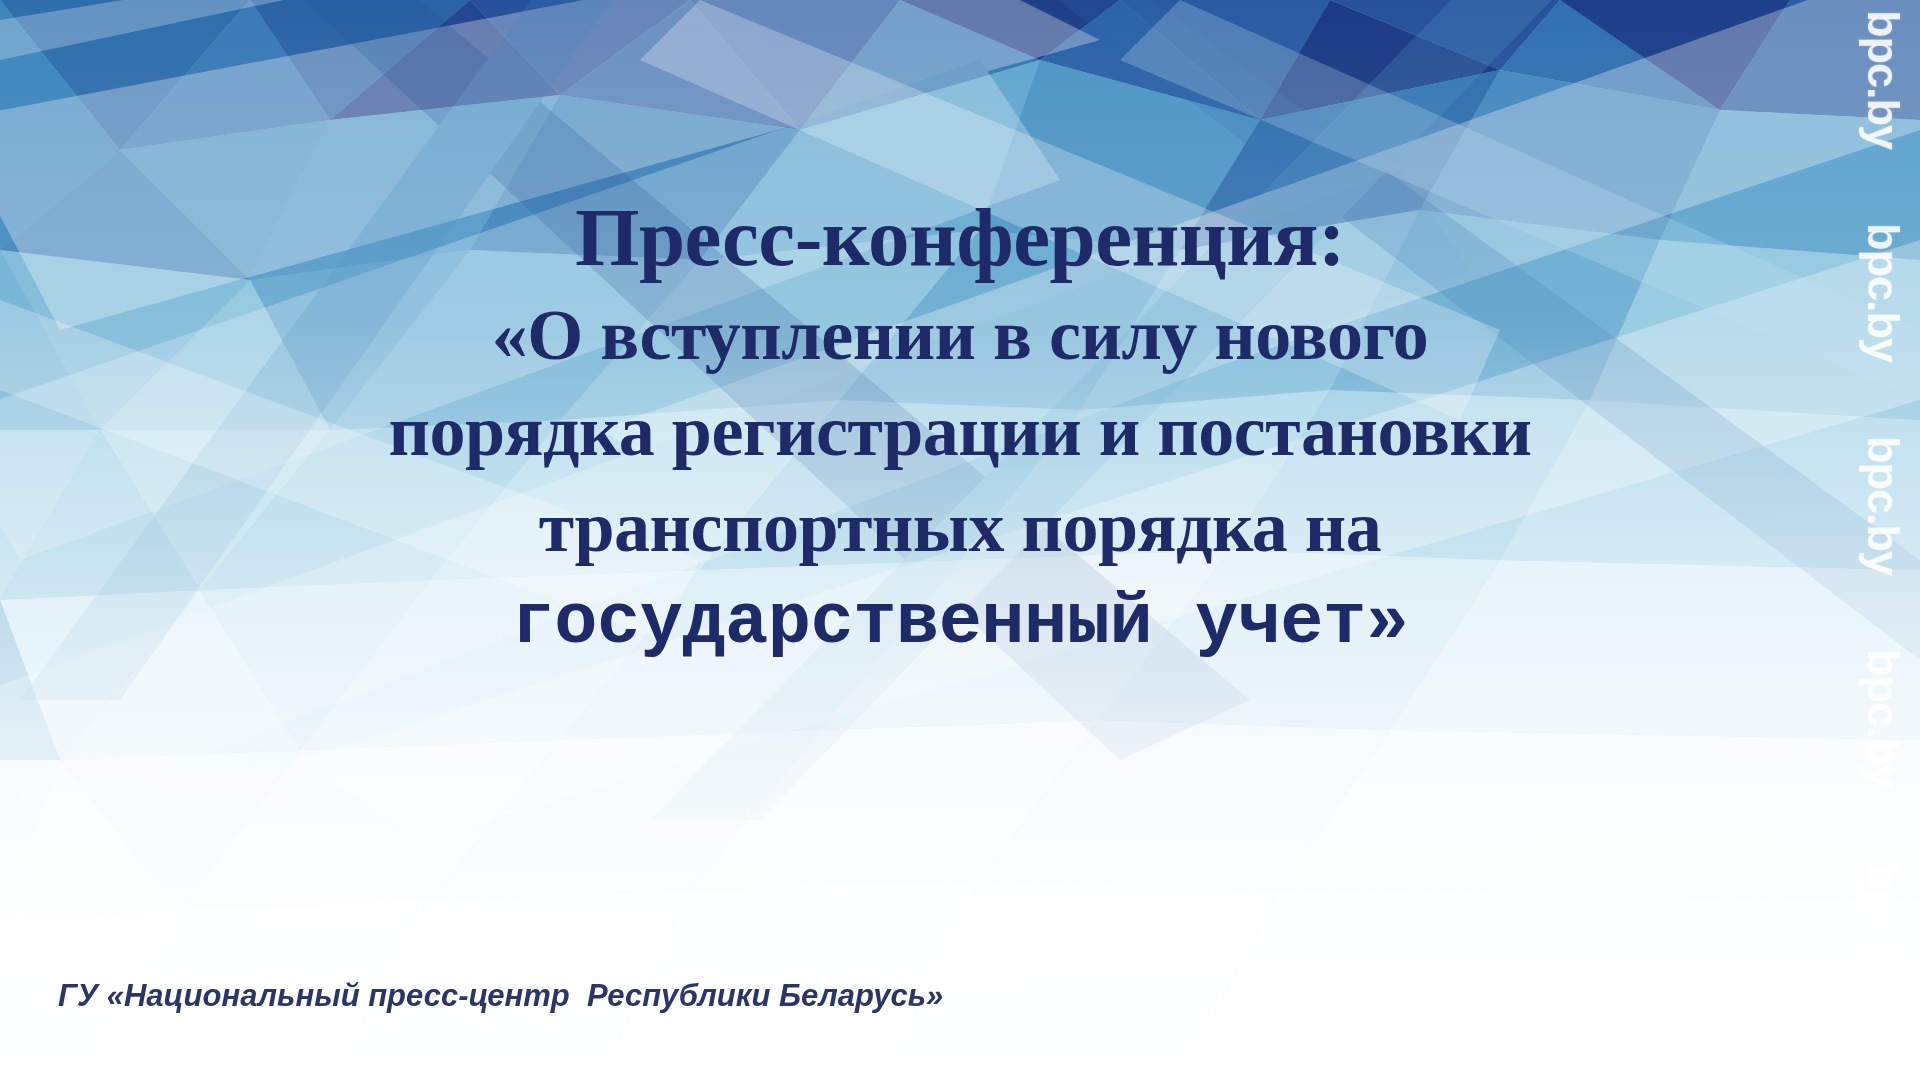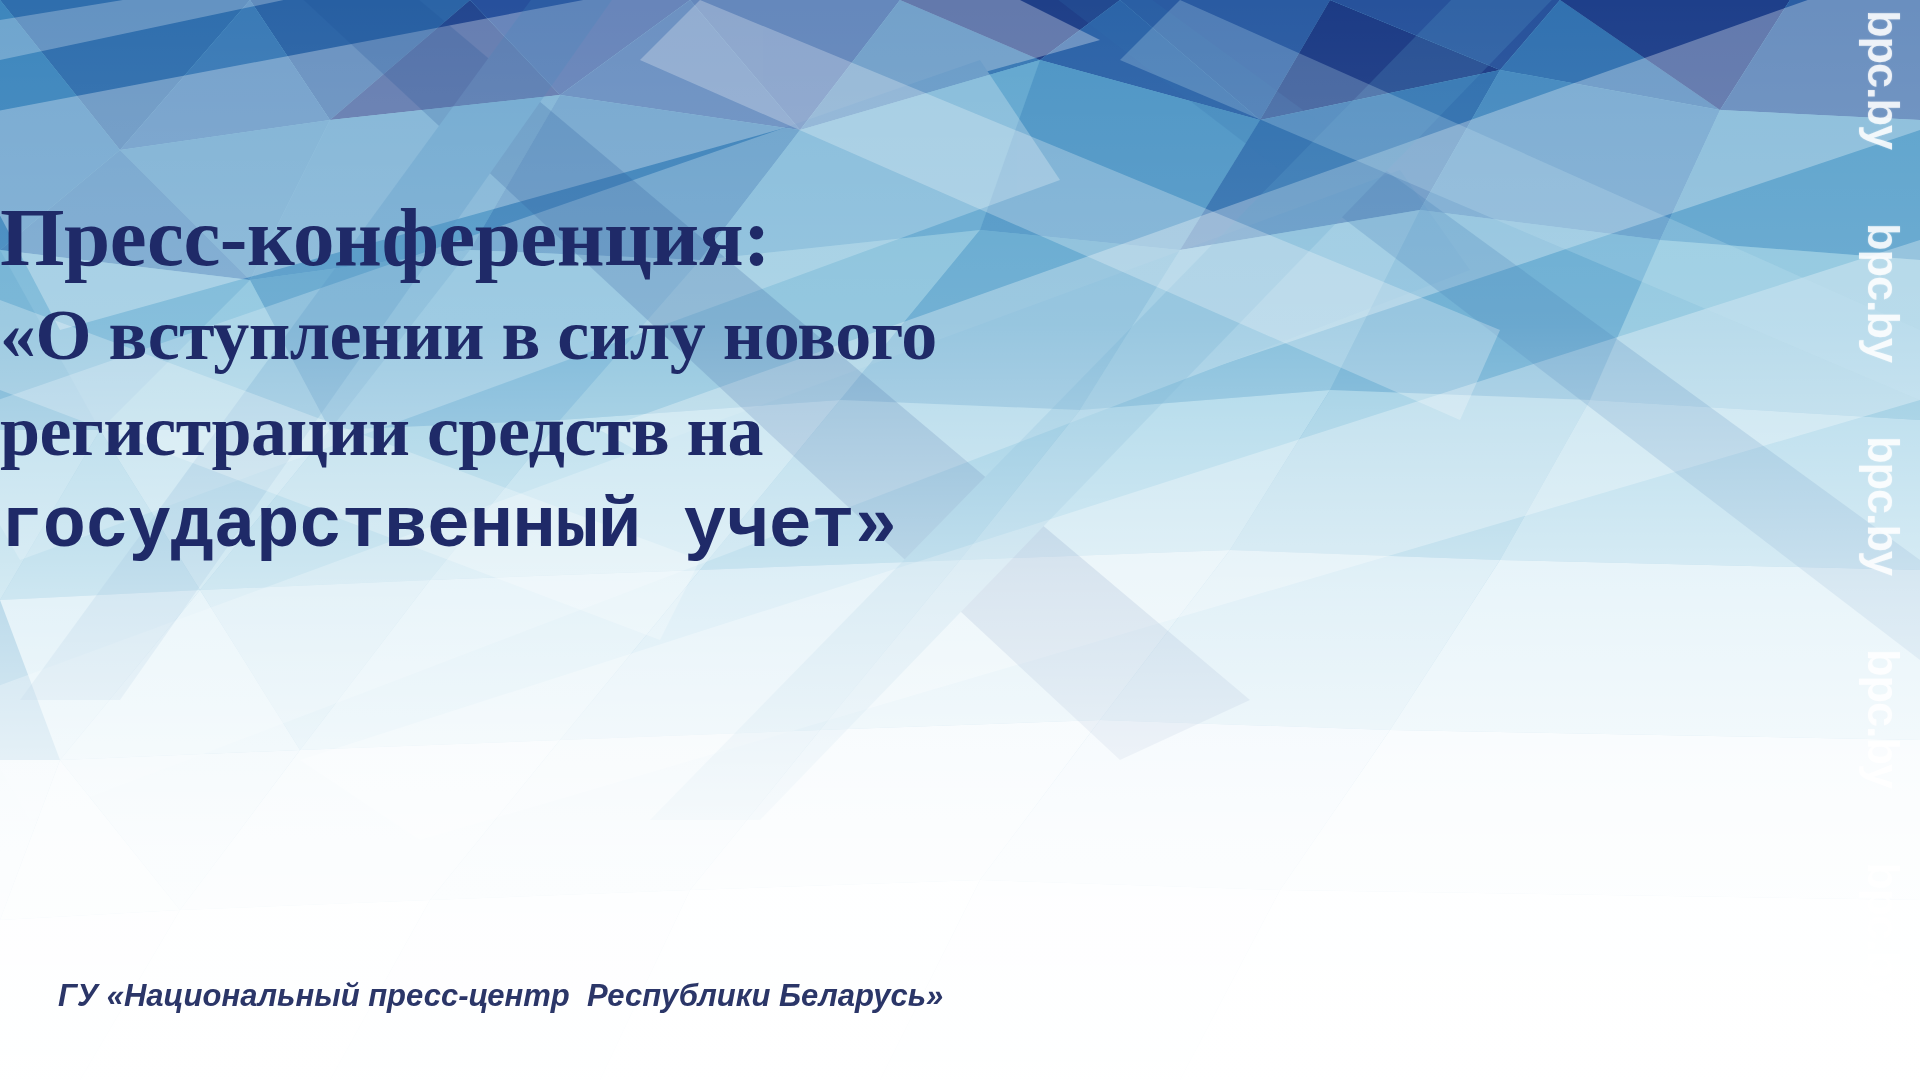--- a/index.html
+++ b/index.html
@@ -73,21 +73,21 @@
     text-shadow: 0 0 2px rgba(255,255,255,0.35);
   }
 
   
   #title-block {
     position: absolute;
     left: 0;
     right: 0;
     top: 196px;
     z-index: 10;
-    text-align: left;
+    text-align: center;
     color: #1f2a68;
   }
   .title-line {
     display: block;
     font-weight: 700;
     color: #1f2a68;
     white-space: nowrap;
     line-height: 1.0;
   }
   #line-1 {
@@ -251,19 +251,20 @@
       <span class="wm-text">bpc.by</span>
       <span class="wm-text">bpc.by</span>
       <span class="wm-text">bpc.by</span>
 
     </div>
   </div>
 
   <div id="title-block">
     <span id="line-1" class="title-line">Пресс-конференция:</span>
     <span id="line-2" class="title-line body-line">«О вступлении в силу нового</span>
-    <span id="line-4" class="title-line body-line">регистрации средств на</span>
+    <span id="line-3" class="title-line body-line">порядка регистрации и постановки</span>
+    <span id="line-4" class="title-line body-line">транспортных порядка на</span>
     <span id="line-5" class="title-line body-line">государственный учет»</span>
   </div>
 
   <div id="footer-caption">ГУ «Национальный пресс-центр  Республики Беларусь»</div>
 
 </div>
 
 </body></html>

